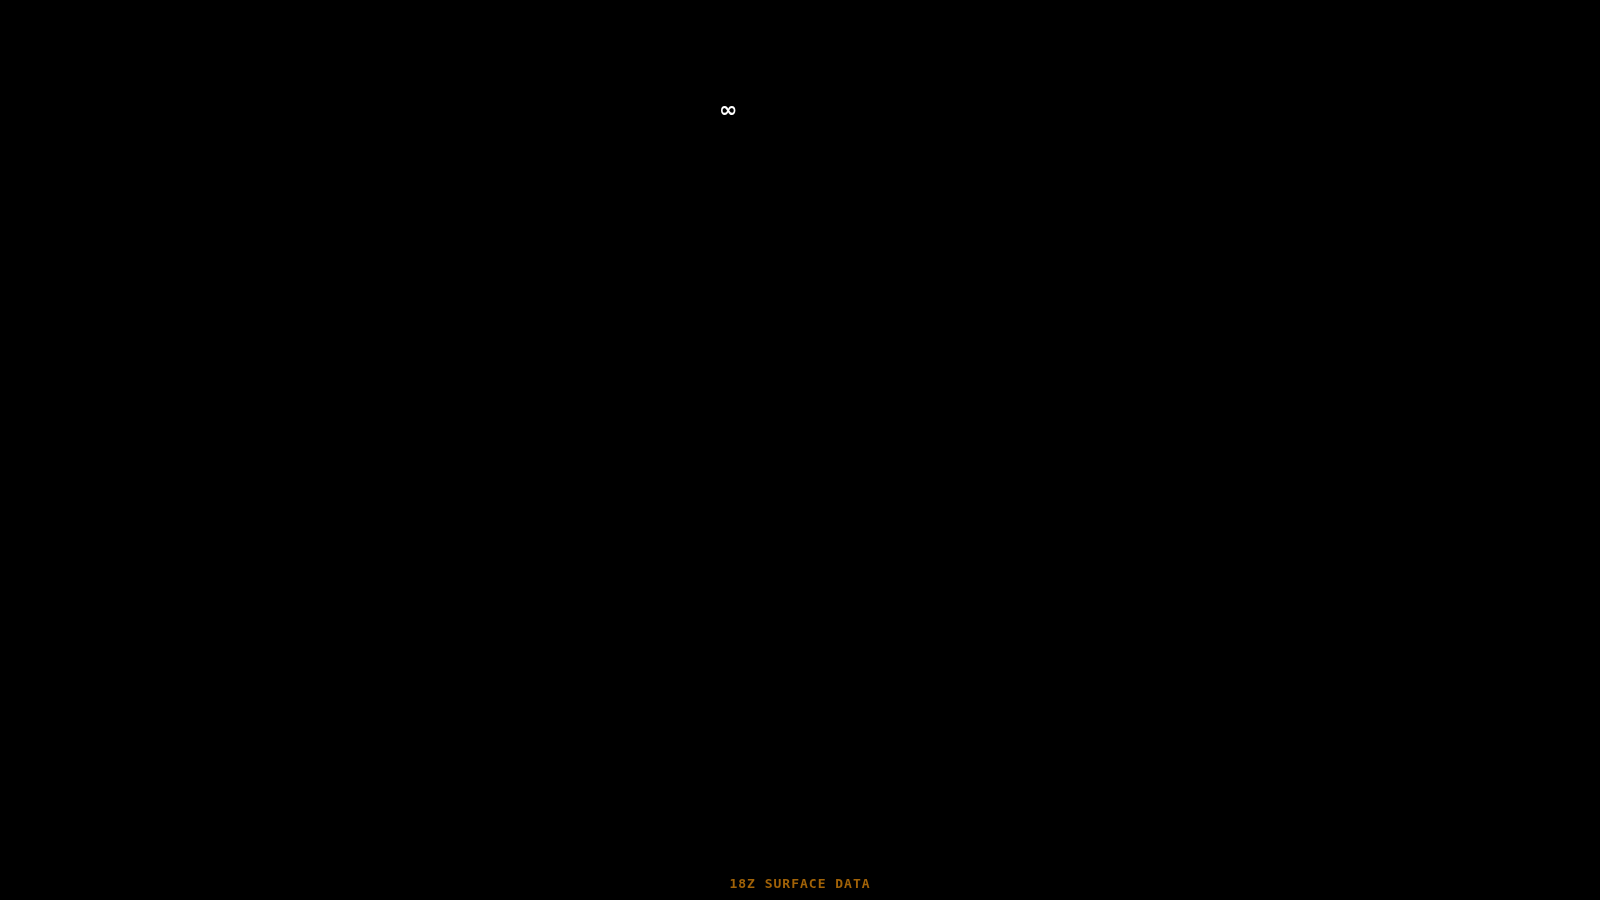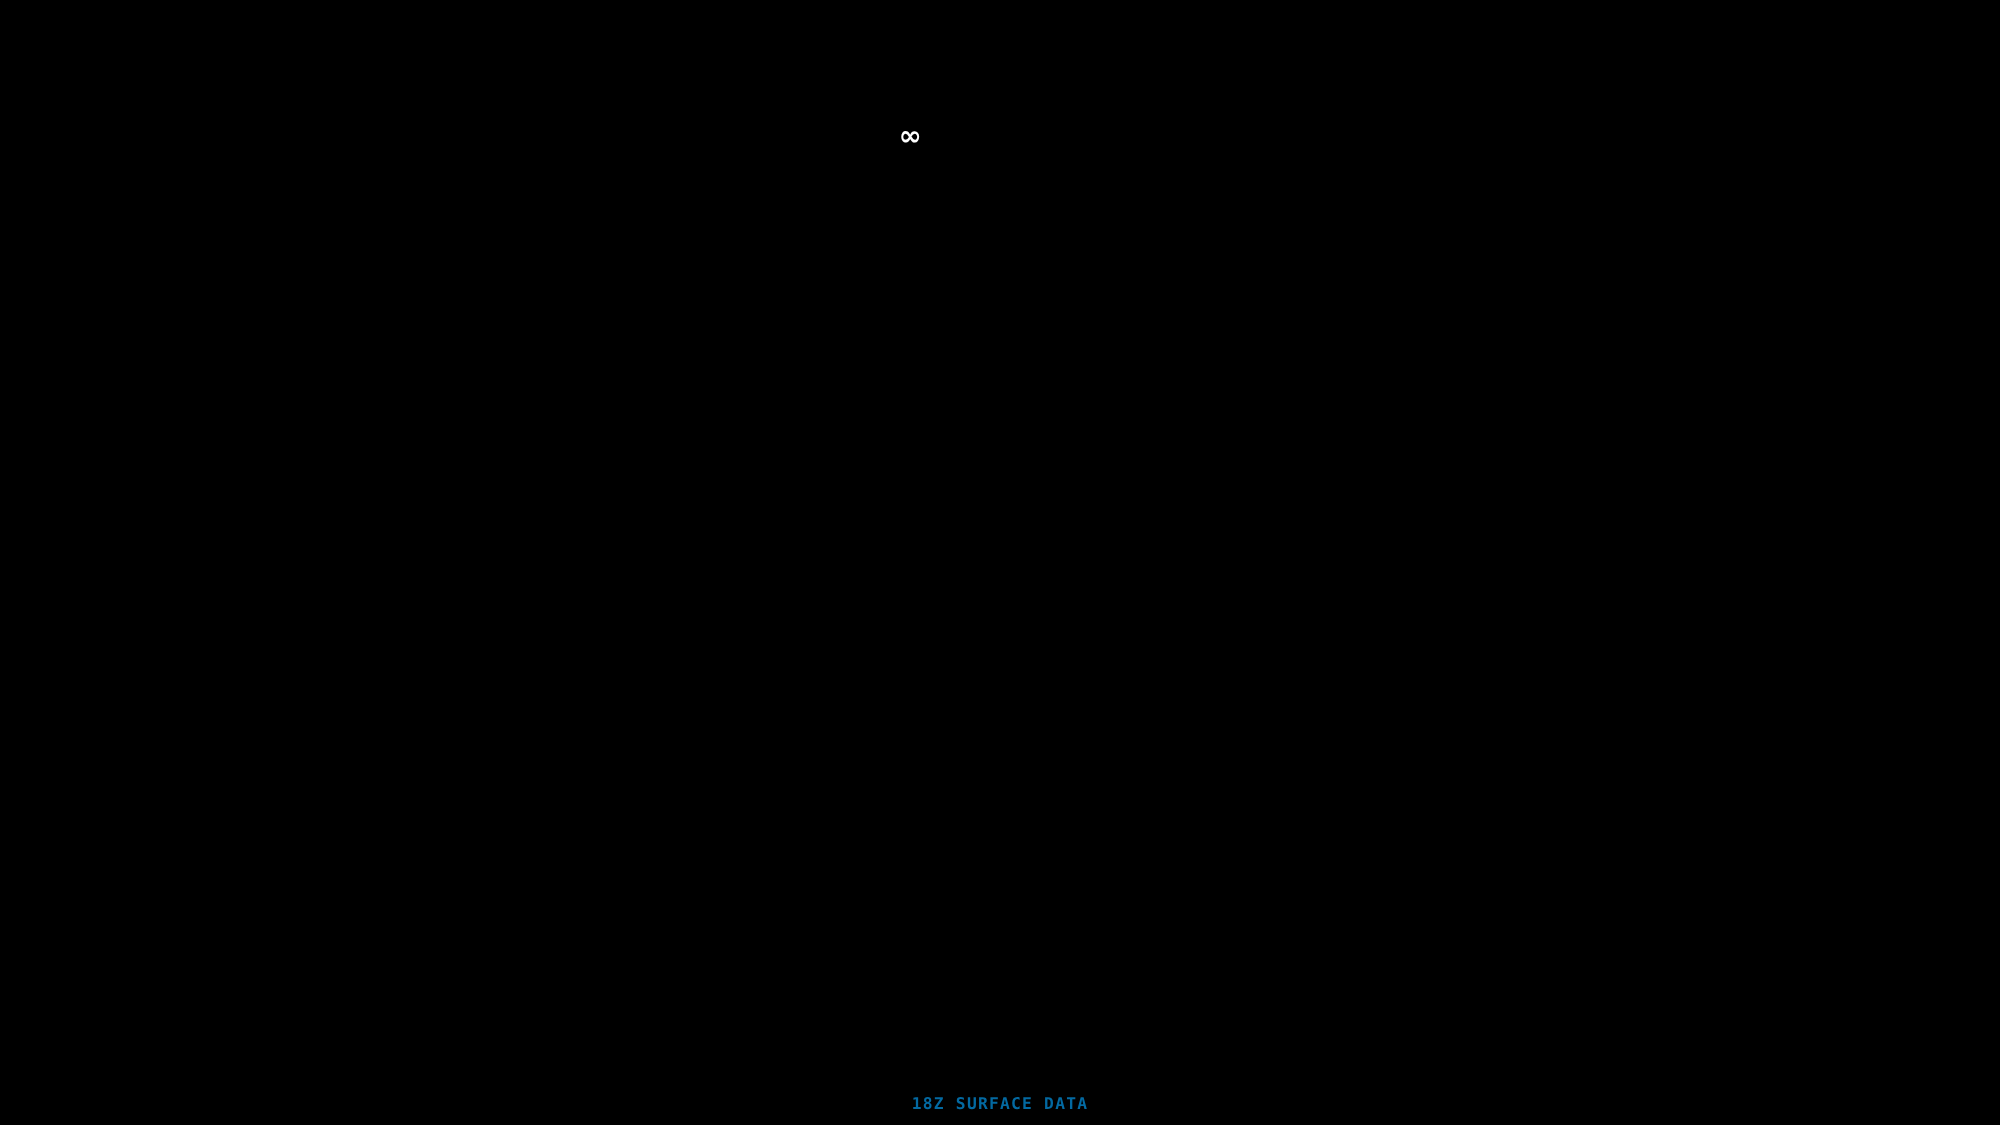--- a/index.html
+++ b/index.html
@@ -24,21 +24,21 @@
     line-height: 20px;
     font-weight: bold;
     user-select: none;
   }
   .caption {
     position: absolute;
     left: 0;
     right: 0;
     bottom: 9px;
     text-align: center;
-    color: #0369a1;
+    color: #a16207;
     font-family: "DejaVu Sans Mono", "Liberation Mono", monospace;
     font-size: 13px;
     font-weight: bold;
     letter-spacing: 1px;
     white-space: pre;
   }
 </style>
 </head>
 <body>
 

